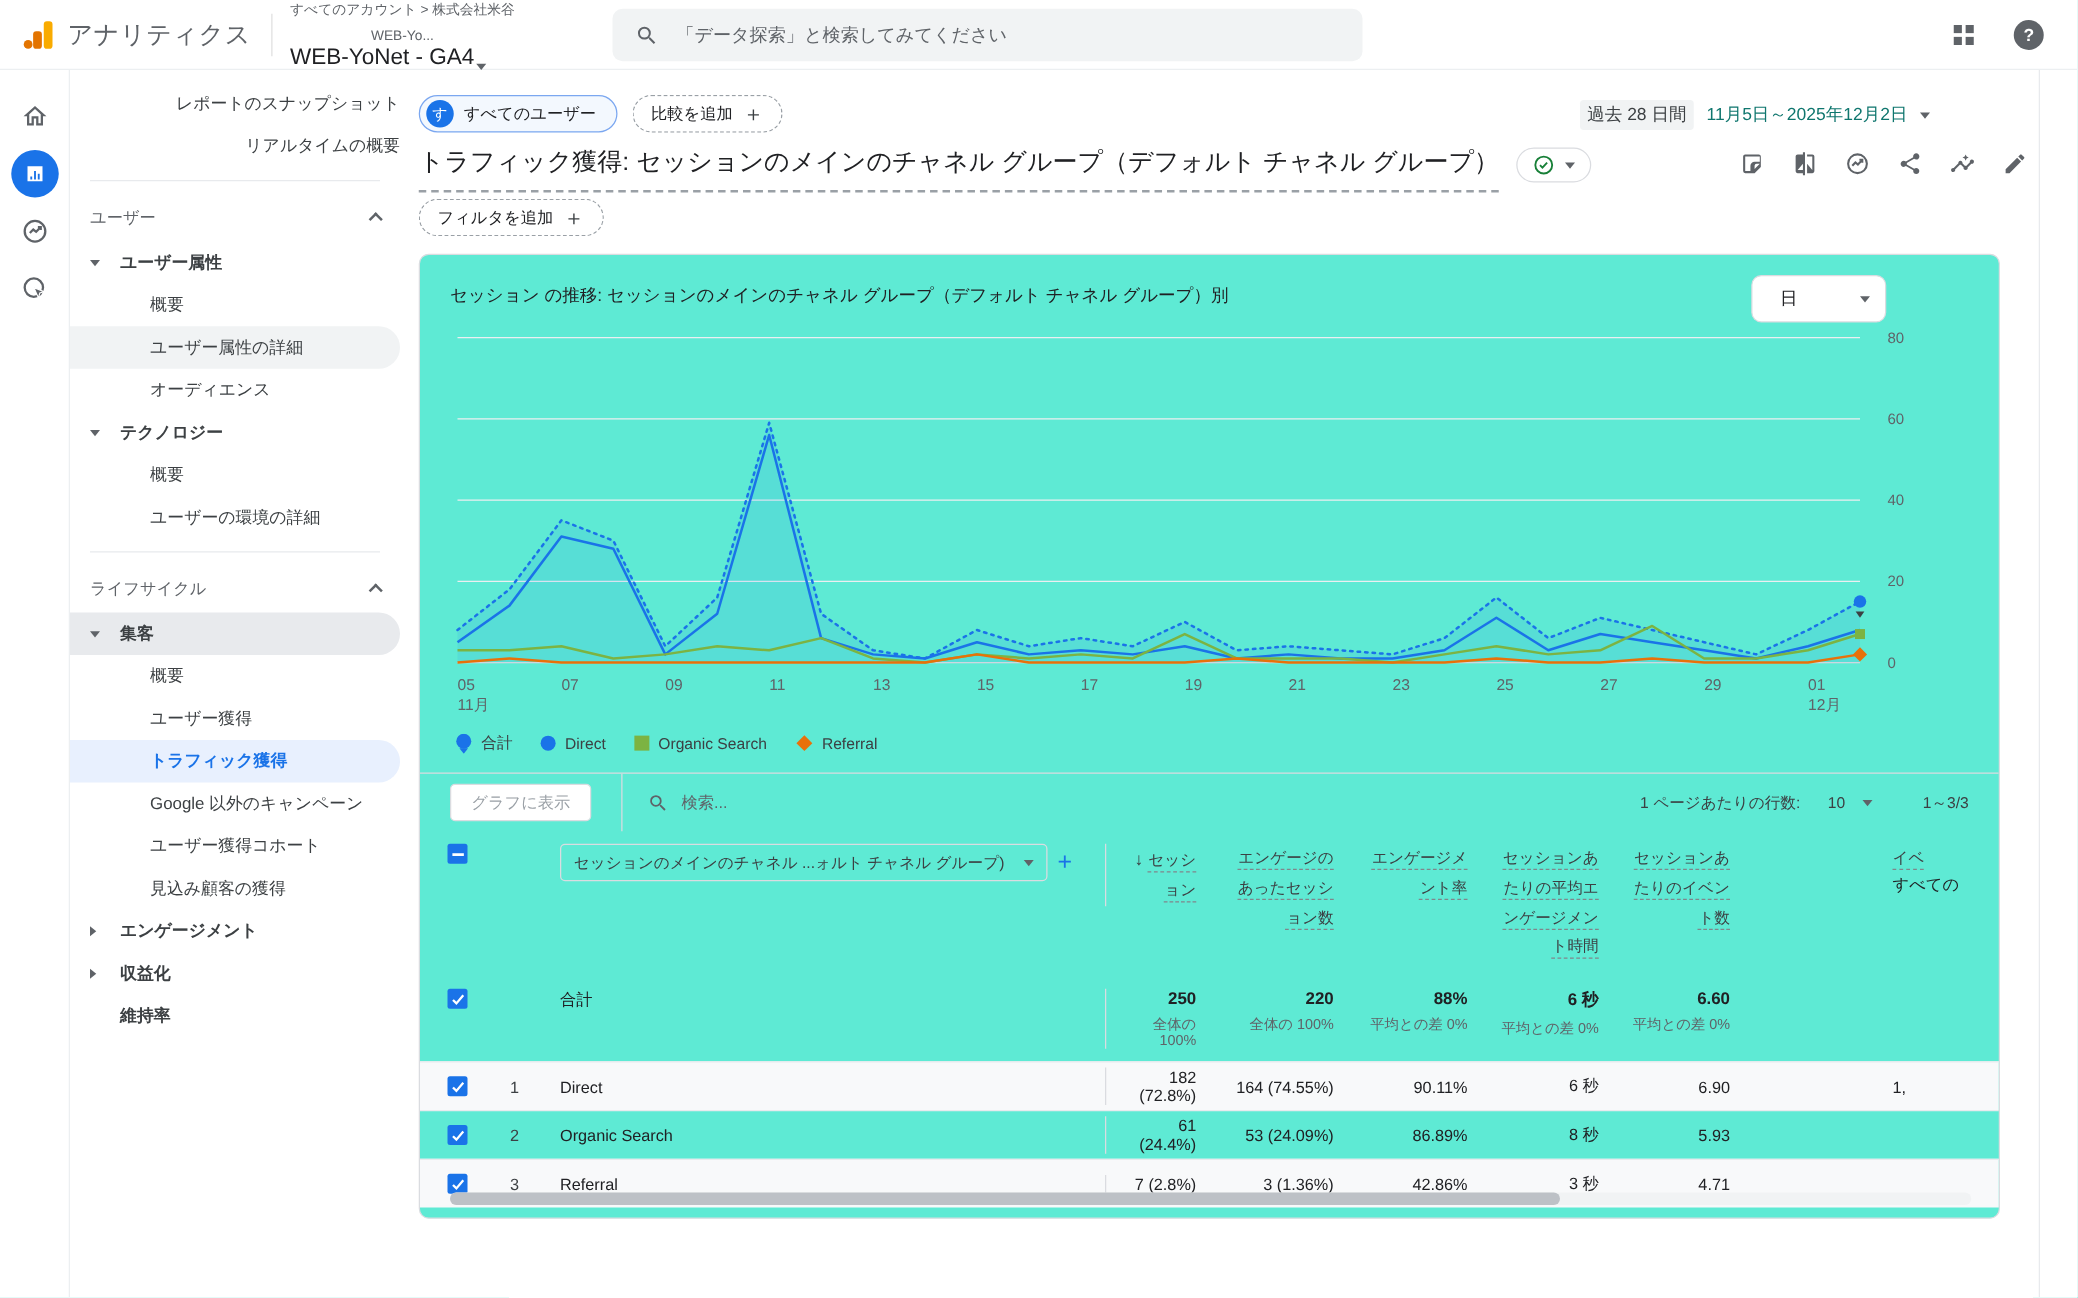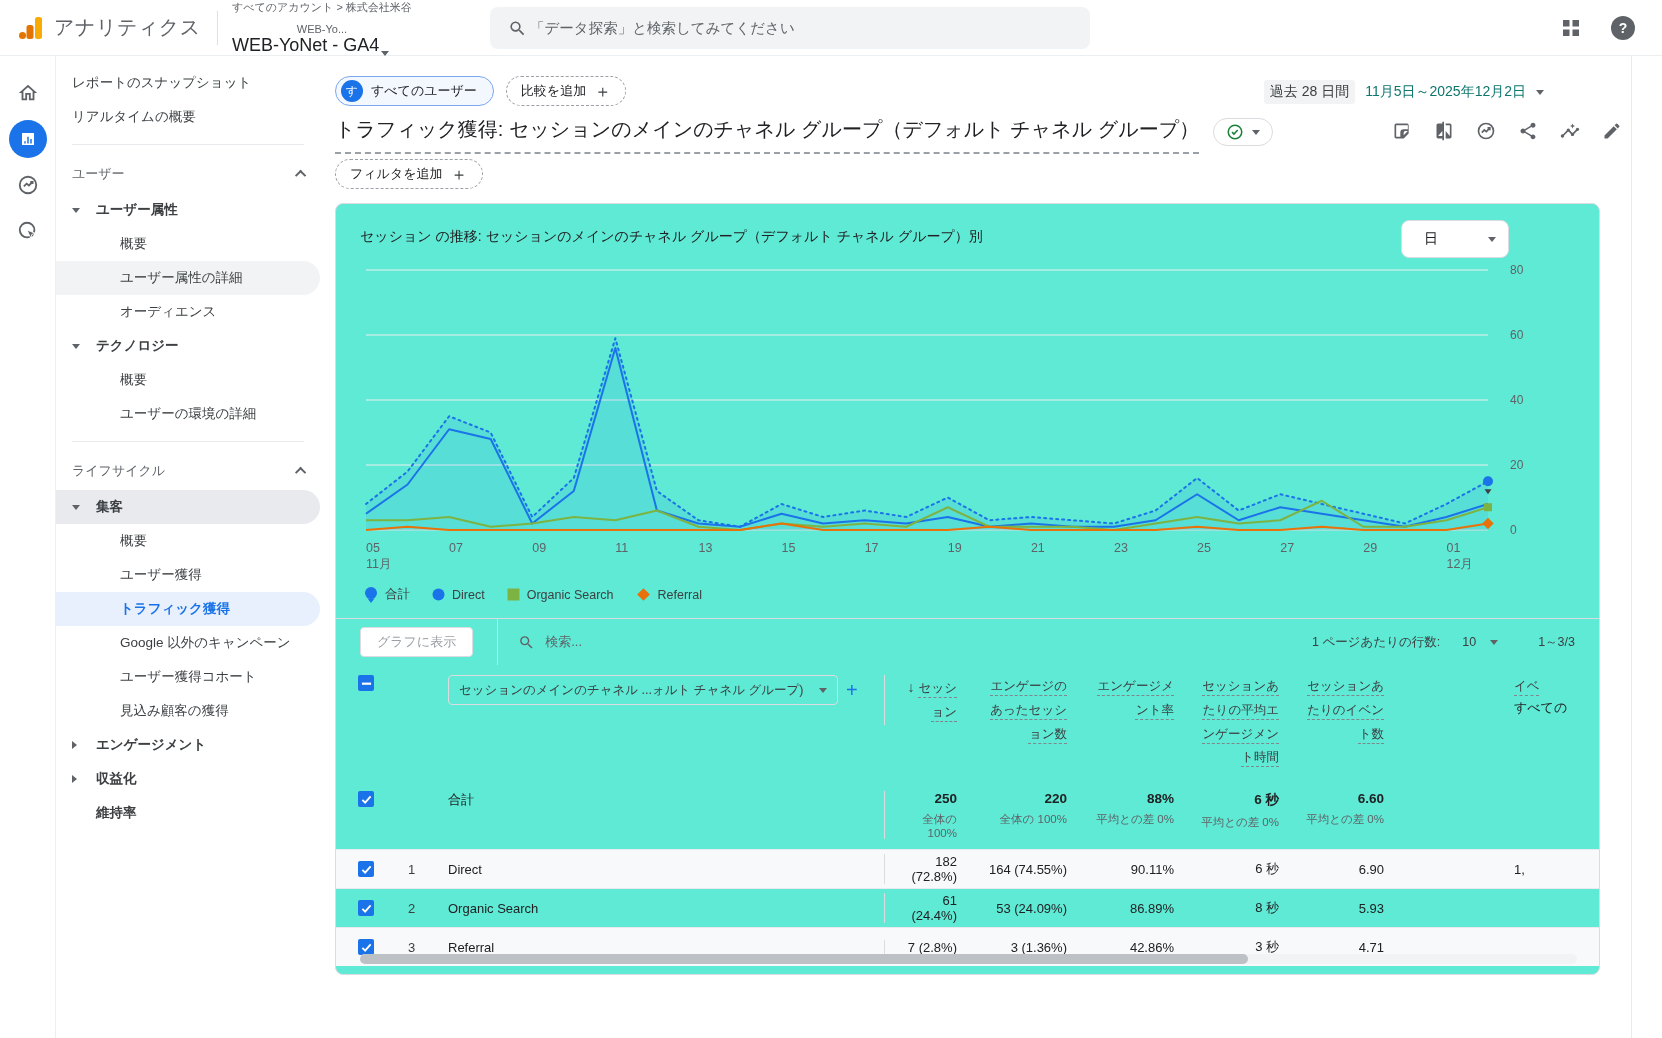--- a/index.html
+++ b/index.html
@@ -12,33 +12,33 @@
             border-bottom:1px solid #eceff1; display:flex; align-items:center; z-index:20; }
   .logo-wrap { display:flex; align-items:center; gap:10px; padding-left:18px; width:215px; }
   .product-name { font-size:20px; color:#5f6368; letter-spacing:.5px; }
   .logo-divider { width:1px; height:34px; background:#e0e0e0; margin-left:2px; }
   .account-block { padding-left:14px; }
   .account-breadcrumb { font-size:11px; color:#5f6368; display:flex; gap:8px; align-items:center;flex-direction:column; }
   .property-row { display:flex; align-items:flex-end; gap:2px; cursor:pointer; }
   .property-name { font-size:18px; color:#202124; }
   .caret { width:0; height:0; border-left:4px solid transparent; border-right:4px solid transparent; border-top:5px solid #5f6368; display:inline-block; }
   .header-search { position:absolute; left:490px; top:7px; width:600px; height:42px; background:#f1f3f4;
-                   border-radius:8px; display:flex; align-items:center; gap:3px; padding:0 18px; cursor:text; }
+                   border-radius:8px; display:flex; align-items:center; gap:14px; padding:0 18px; cursor:text; }
   .header-search .ph { font-size:14.5px; color:#5f6368; }
   .top-actions { position:absolute; right:26px; top:0; height:56px; display:flex; align-items:center; gap:30px; }
 
   
   .rail { position:absolute; top:56px; left:0; width:56px; bottom:0; background:#fff; border-right:1px solid #eceff1; z-index:10; }
   .rail-item { width:56px; height:46px; display:flex; align-items:center; justify-content:center; cursor:pointer; }
   .rail-active-circle { width:38px; height:38px; border-radius:50%; background:#1a73e8; display:flex; align-items:center; justify-content:center; }
 
   
   .nav { position:absolute; top:56px; left:56px; width:264px; bottom:0; background:#fff; padding-top:10px; overflow:hidden; }
   .nav-item { position:relative; display:flex; align-items:center; height:34px; font-size:13.5px; color:#3c4043; cursor:pointer; }
-  .nav-top { padding-left:16px; }
+  .nav-top { padding-left:16px;justify-content:flex-end; }
   .nav-section { padding-left:16px; color:#5f6368; font-size:13px; height:38px; }
   .nav-section .sec-chev { position:absolute; right:14px; }
   .nav-group { padding-left:40px; font-weight:bold; color:#3c4043; }
   .nav-group .tri { position:absolute; left:16px; }
   .nav-leaf { padding-left:64px; }
   .nav-divider { height:1px; background:#e8eaed; margin:10px 16px 10px 16px; }
   .pill { border-radius:0 17px 17px 0; }
   .hover-light { background:#f1f3f4; }
   .hover-gray  { background:#e8eaed; }
   .active-blue { background:#e8f0fe; color:#1a73e8; font-weight:bold; }

